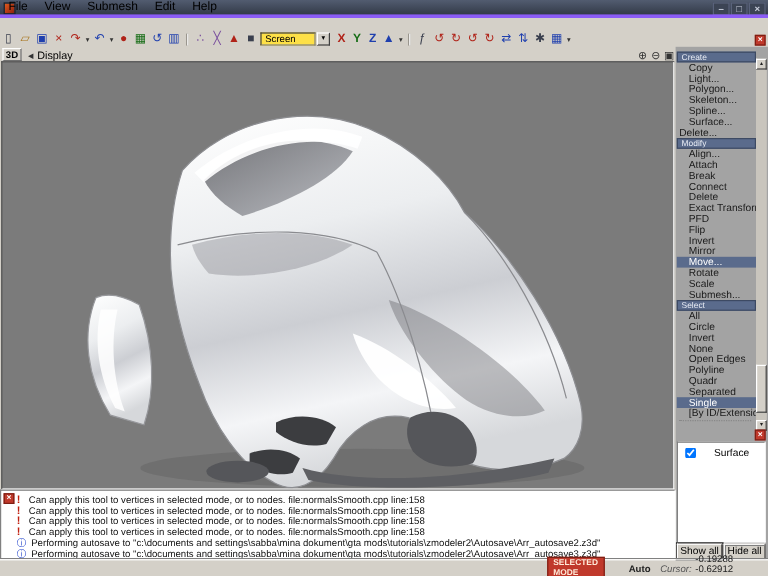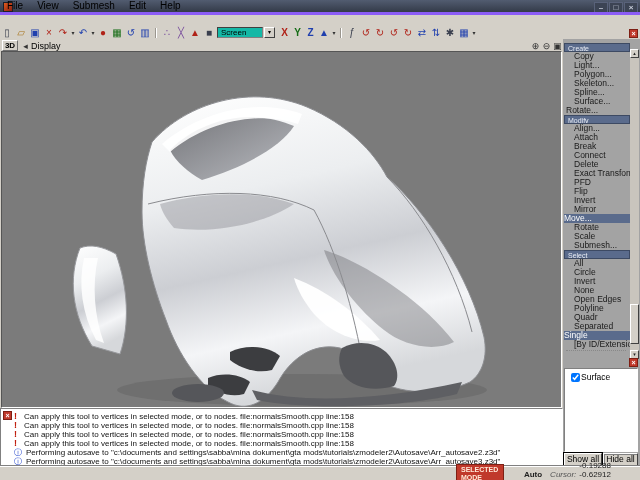--- a/index.html
+++ b/index.html
@@ -18,21 +18,21 @@
     color:#c9cedb;font-size:8px;line-height:9px;text-align:center;box-sizing:border-box;}
   
   .menubar{left:0;top:0;width:640px;height:12px;display:flex;align-items:center;
     font-size:10px;border-bottom:3px solid #8b5cf6;}
   .menuitem{padding:0 7px;height:12px;line-height:12px;}
   .toolbar{left:0;top:26px;width:640px;height:13px;display:flex;align-items:center;
     font-size:10px;}
   .tbtn{width:14px;height:12px;text-align:center;line-height:12px;font-size:10px;}
   .caret{font-size:6px;color:#333;width:6px;text-align:center;}
   .tsep{width:1px;height:10px;background:#9a968e;border-right:1px solid #fff;margin:0 3px;}
-  .combo{width:46px;height:11px;background:#14b8a6;border:1px solid #808080;
+  .combo{width:46px;height:11px;background:#fde047;border:1px solid #808080;
     border-top-color:#404040;border-left-color:#404040;font-size:8px;line-height:10px;
     padding-left:3px;box-sizing:border-box;margin:0 1px;}
   .combobtn{width:11px;height:11px;background:#d4d0c8;border:1px solid #fff;
     border-right-color:#404040;border-bottom-color:#404040;font-size:6px;line-height:9px;
     text-align:center;box-sizing:border-box;margin-right:3px;}
   .axis{width:13px;height:12px;text-align:center;line-height:12px;font-weight:bold;font-size:10px;}
   .cRed{color:#b02218;} .cBlue{color:#1f3fae;} .cGreen{color:#156c15;}
   .cYellow{color:#a8741a;} .cPurple{color:#7a4f9e;} .cDark{color:#3a3f4e;}
   .redx{background:#c0392b;color:#fff;font-size:7px;line-height:8px;text-align:center;
     width:9px;height:9px;border:1px solid #7d1f14;box-sizing:border-box;font-weight:bold;}
@@ -45,32 +45,32 @@
   .viewport{left:1px;top:51px;width:561px;height:357px;background:#7b7b7b;
     border:1px solid #555;border-right-color:#fff;border-bottom-color:#fff;box-sizing:border-box;}
   
   .sidebar{left:563px;top:39px;width:77px;height:427px;background:#a3a3a3;}
   .slist{position:absolute;left:1px;top:4px;width:66px;}
   .srow{height:9px;line-height:9px;font-size:8.5px;white-space:nowrap;overflow:hidden;}
   .srow.item{padding-left:10px;color:#1a1a1a;}
   .srow.solo{padding-left:2px;color:#1a1a1a;}
   .srow.hdr{background:#5a6b8c;color:#e9edf5;font-size:7px;padding-left:3px;
     border:1px solid #3d4a63;box-sizing:border-box;}
-  .srow.sel{background:#5a6b8c;color:#fff;}
+  .srow.sel{background:#5a6b8c;color:#fff;padding-left:10px;}
   .partialrow{height:7px;border-top:1px dotted #888;margin-top:1px;margin-left:2px;width:60px;}
   .sscroll{position:absolute;left:67px;top:10px;width:9px;height:310px;background:#c9c5bd;}
   .sarrow{position:absolute;left:0;width:9px;height:9px;background:#d4d0c8;border:1px solid #fff;
     border-right-color:#404040;border-bottom-color:#404040;font-size:5px;line-height:7px;
     text-align:center;box-sizing:border-box;color:#222;}
   .sthumb{position:absolute;left:0;top:255px;width:9px;height:40px;background:#d4d0c8;
     border:1px solid #fff;border-right-color:#404040;border-bottom-color:#404040;box-sizing:border-box;}
   
   .vispanel{left:564px;top:368px;width:74px;height:84px;background:#fff;
     border:1px solid #808080;border-right-color:#fff;border-bottom-color:#fff;box-sizing:border-box;}
-  .visrow{display:flex;align-items:center;gap:1px;padding:3px 0 0 6px;font-size:8.5px;}
+  .visrow{display:flex;align-items:center;gap:15px;padding:3px 0 0 6px;font-size:8.5px;}
   .visrow input{width:9px;height:9px;margin:0;}
   .btn{position:absolute;height:13px;background:#d4d0c8;border:1px solid #fff;
     border-right-color:#404040;border-bottom-color:#404040;box-shadow:1px 1px 0 #808080 inset;
     font-size:8.5px;text-align:center;line-height:11px;box-sizing:border-box;}
   .btn.def{box-shadow:0 0 0 1px #000;}
   
   .log{left:0;top:408px;width:563px;height:58px;background:#fff;
     border:1px solid #808080;border-right-color:#fff;border-bottom-color:#fff;box-sizing:border-box;}
   .logrow{position:absolute;left:13px;height:9px;line-height:9px;font-size:8px;
     white-space:nowrap;display:flex;gap:4px;align-items:center;color:#111;}
@@ -207,21 +207,21 @@
 
   <div class="abs sidebar">
     <div class="slist">
       <div class="srow hdr">Create</div>
       <div class="srow item">Copy</div>
       <div class="srow item">Light...</div>
       <div class="srow item">Polygon...</div>
       <div class="srow item">Skeleton...</div>
       <div class="srow item">Spline...</div>
       <div class="srow item">Surface...</div>
-      <div class="srow solo">Rotate...</div>
+      <div class="srow solo">Delete...</div>
       <div class="srow hdr">Modify</div>
       <div class="srow item">Align...</div>
       <div class="srow item">Attach</div>
       <div class="srow item">Break</div>
       <div class="srow item">Connect</div>
       <div class="srow item">Delete</div>
       <div class="srow item">Exact Transform</div>
       <div class="srow item">PFD</div>
       <div class="srow item">Flip</div>
       <div class="srow item">Invert</div>

